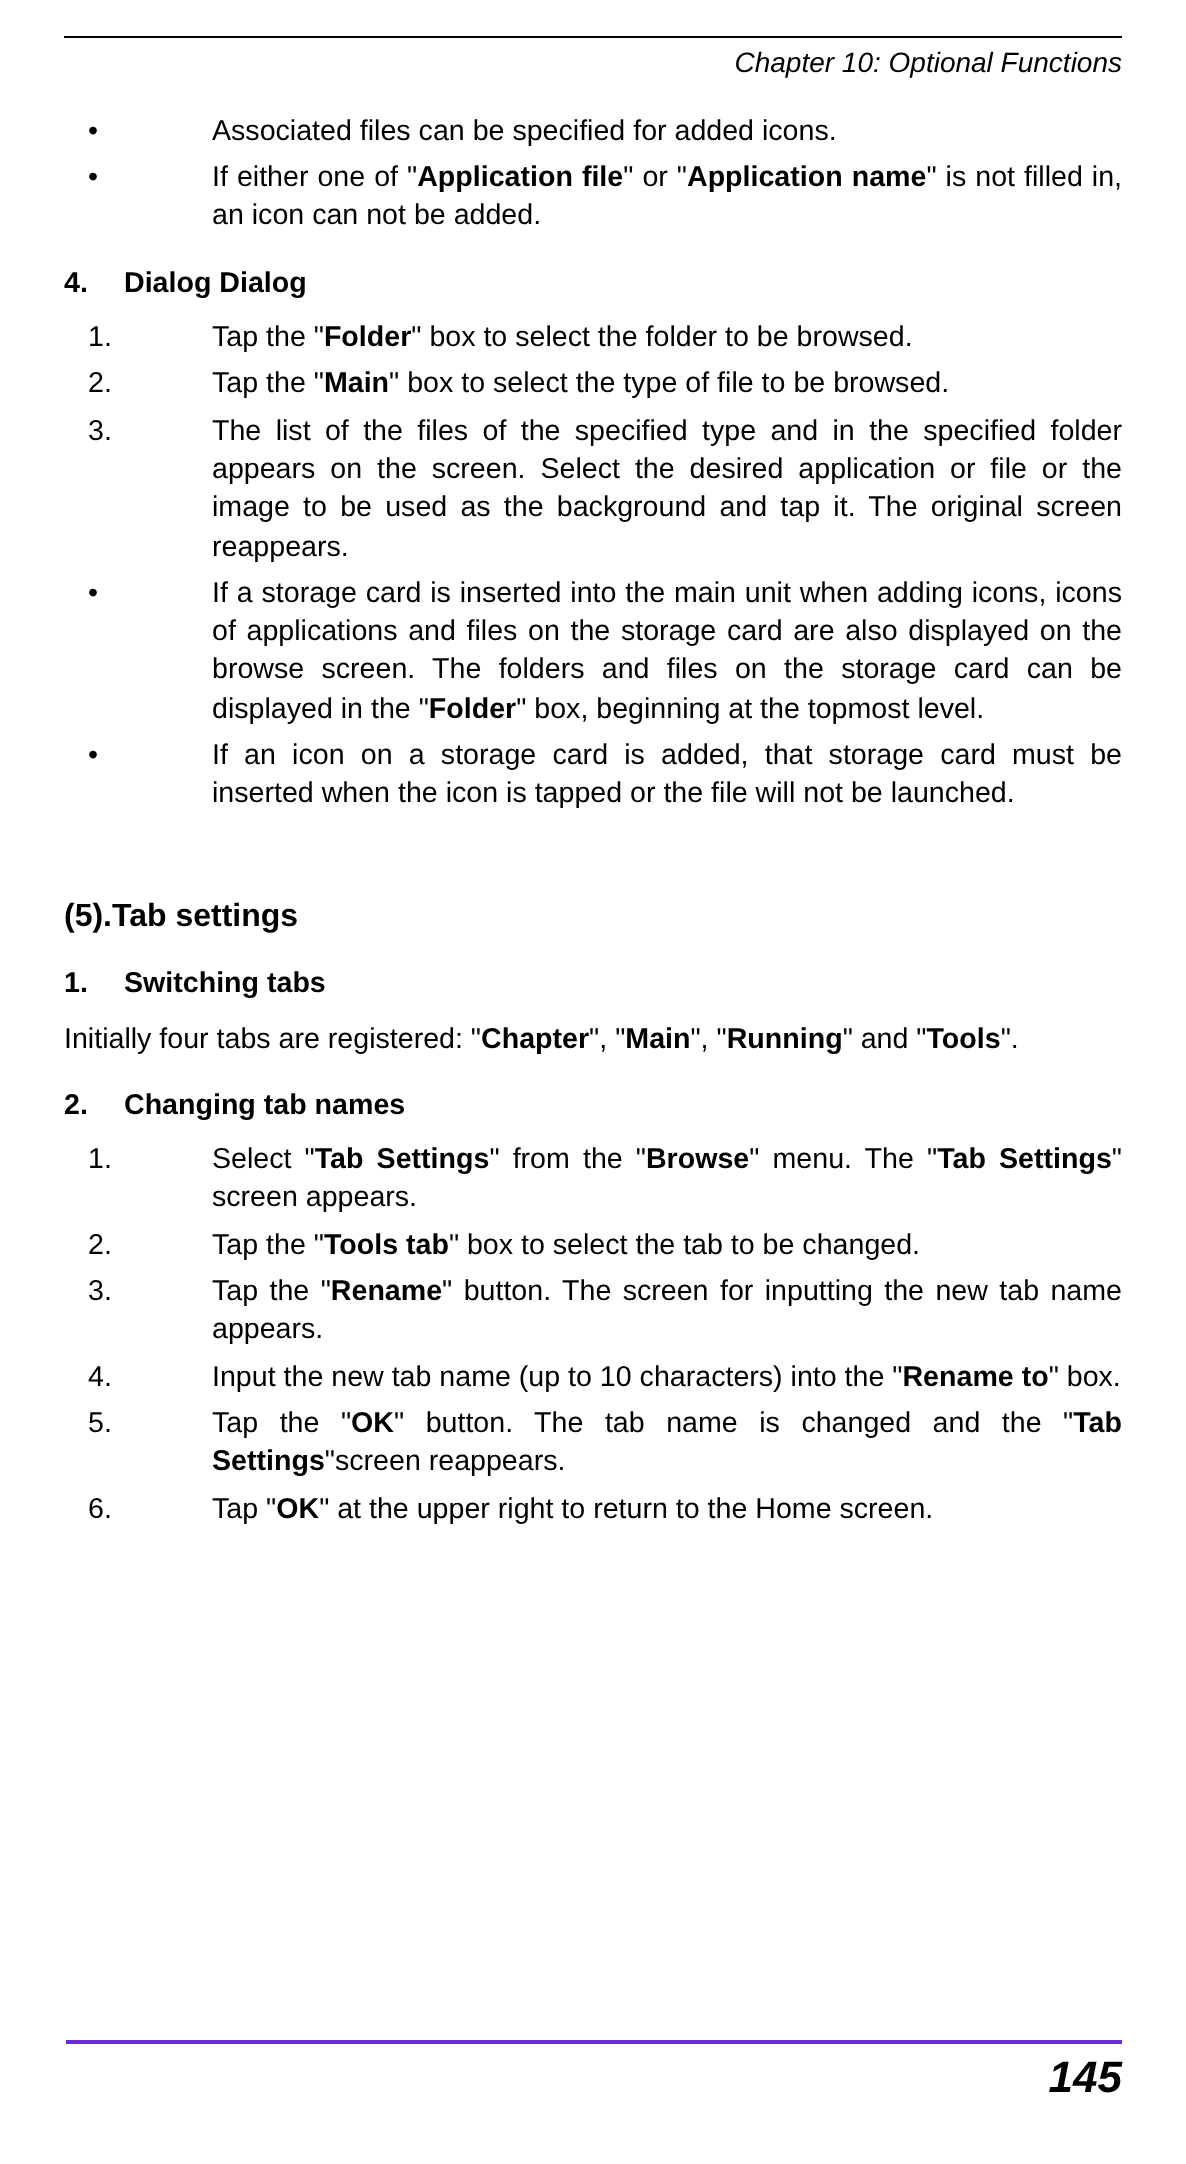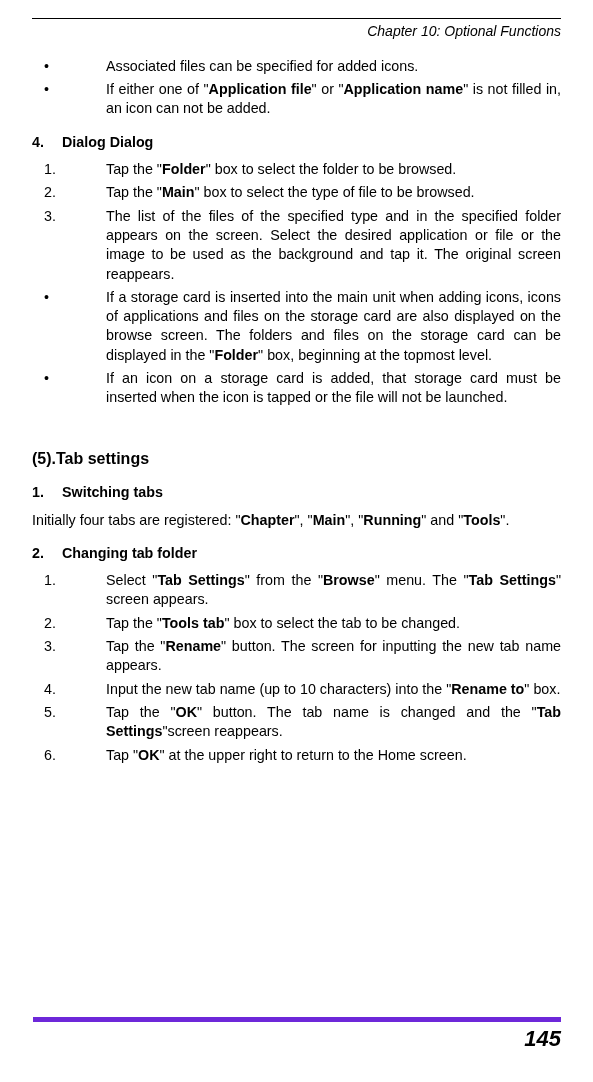--- a/index.html
+++ b/index.html
@@ -75,21 +75,21 @@
       text-align: justify;
     }
     b { font-weight: bold; }
     .page-number {
       position: absolute;
       bottom: 28px;
       right: 32px;
       font-style: italic;
       font-weight: bold;
       font-size: 22px;
-      border-top: 5px solid #6d28d9;
+      border-top: 2px solid #6d28d9;
       padding-top: 2px;
       width: 528px;
       text-align: right;
     }
   </style>
 </head>
 <body>
 
 <div class="page">
   <div class="header-line"></div>
@@ -138,21 +138,21 @@
 
   <div class="section-heading">
     <span class="num">1.</span>
     <span>Switching tabs</span>
   </div>
 
   <p class="para" id="switching-para2">Initially four tabs are registered: "<b>Chapter</b>", "<b>Main</b>", "<b>Running</b>" and "<b>Tools</b>".</p>
 
   <div class="section-heading">
     <span class="num">2.</span>
-    <span>Changing tab folder</span>
+    <span>Changing tab names</span>
   </div>
 
   <ul class="numbered-list" id="changing-items">
       <li class="numbered-item">
         <span class="numbered-marker">1.</span>
         <span class="item-content">Select "<b>Tab Settings</b>" from the "<b>Browse</b>" menu. The "<b>Tab Settings</b>" screen appears.</span>
       </li>
       <li class="numbered-item">
         <span class="numbered-marker">2.</span>
         <span class="item-content">Tap the "<b>Tools tab</b>" box to select the tab to be changed.</span>

